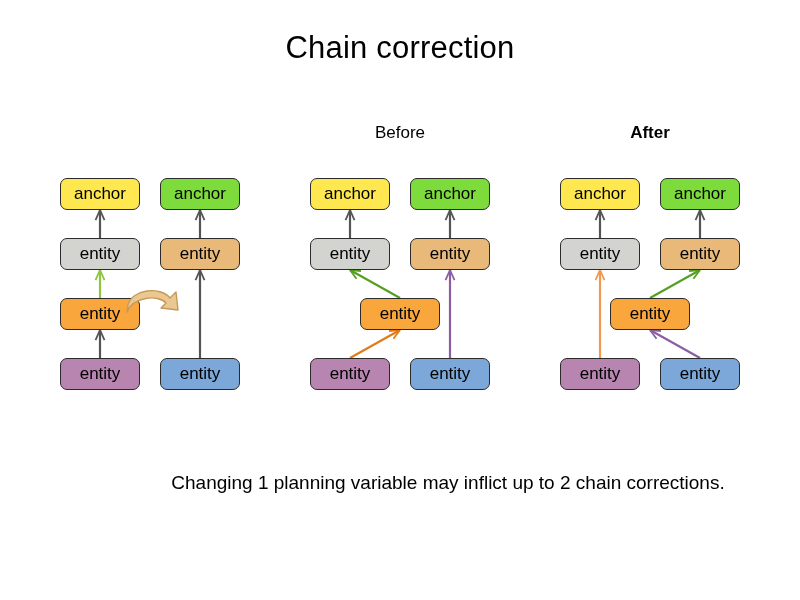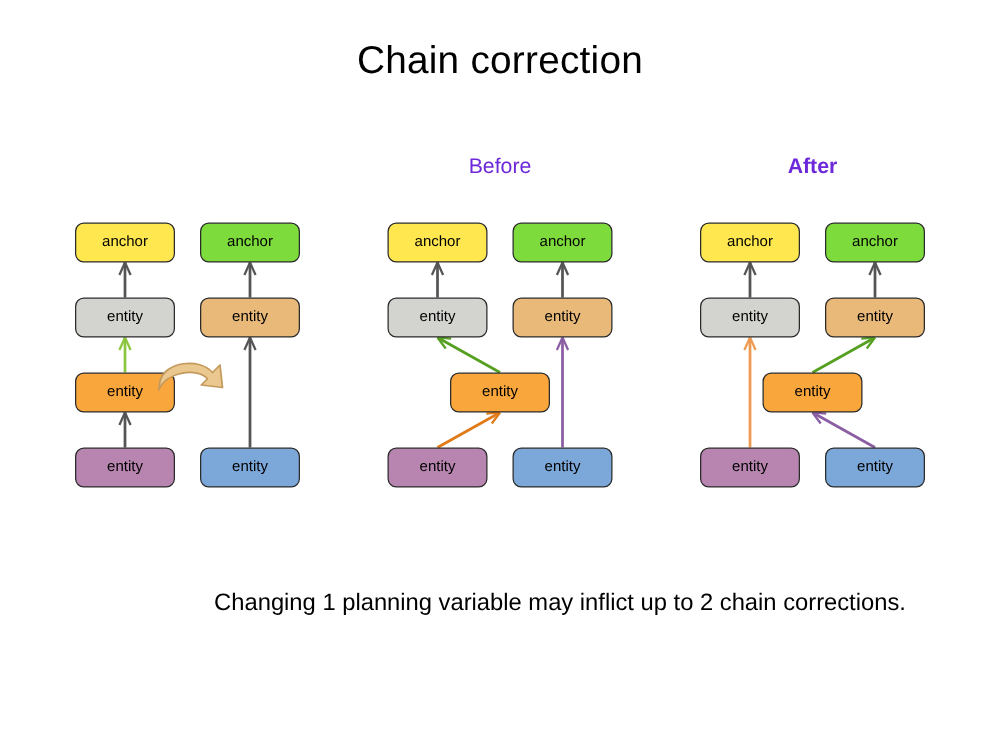--- a/index.html
+++ b/index.html
@@ -31,40 +31,40 @@
     line-height: 40px;
     font-weight: 400;
     color: #000;
     letter-spacing: 0.2px;
   }
   .panel-label {
     position: absolute;
     font-size: 17px;
     line-height: 22px;
     text-align: center;
-    color: #6d28d9;
+    color: #000000;
   }
   .caption {
     position: absolute;
     left: 0;
     top: 470px;
     width: 800px;
     text-align: center;
     font-size: 19px;
     line-height: 26px;
     color: #000;
     margin-left: 48px;
   }
   
   .node {
     position: absolute;
     box-sizing: border-box;
     border: 1.3px solid #2b2b2b;
     border-radius: 7px;
-    font-size: 12px;
+    font-size: 17px;
     line-height: 30px;
     text-align: center;
     color: #000;
     z-index: 5;
     white-space: nowrap;
   }
   svg.edges {
     position: absolute;
     left: 0; top: 0;
     width: 800px;

